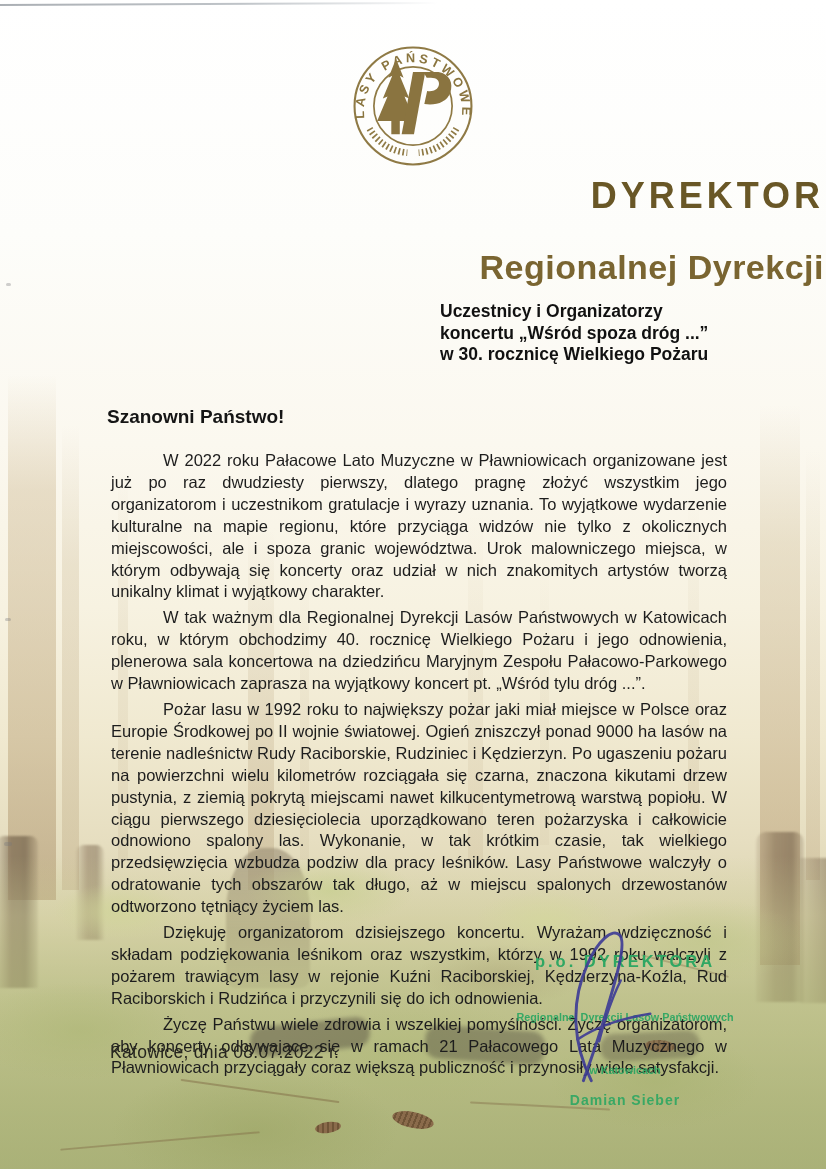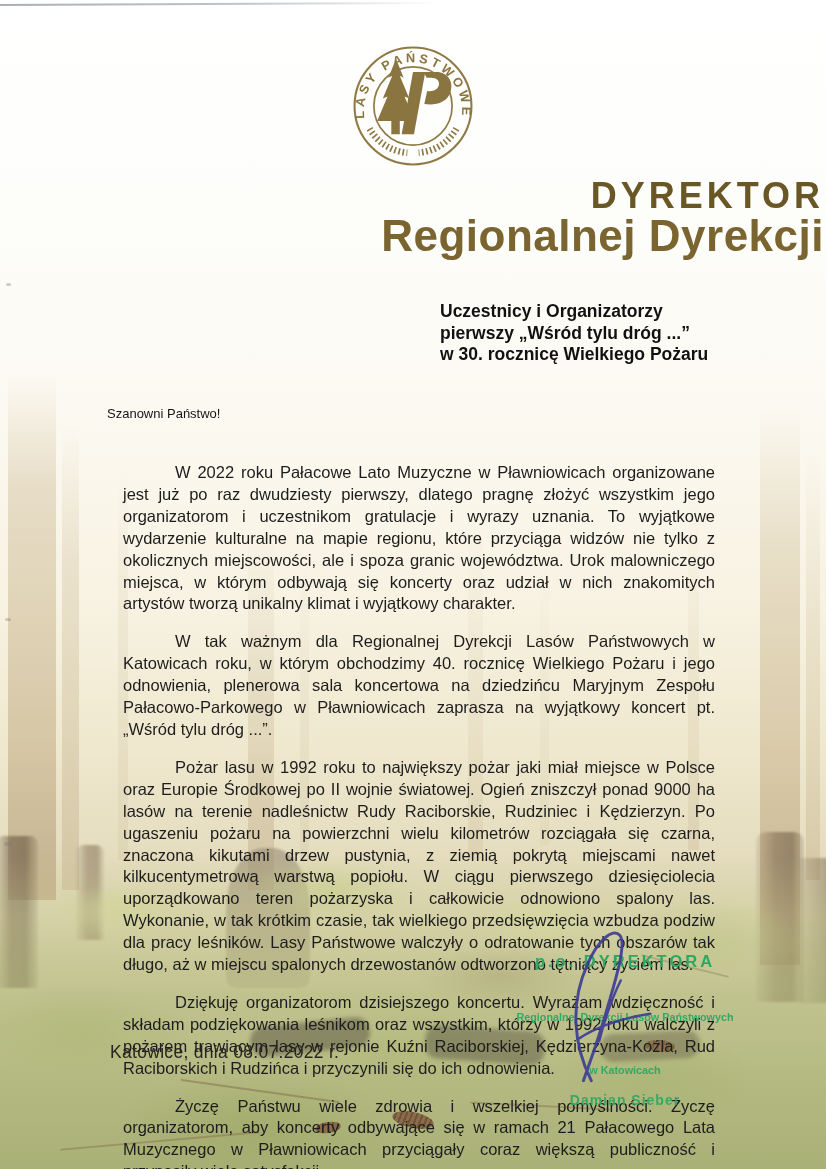--- a/index.html
+++ b/index.html
@@ -67,28 +67,28 @@
                       rgba(182,188,126,.55) 140px, rgba(168,176,112,.62) 100%);}
   .twig{position:absolute;height:2px;z-index:4;border-radius:2px;}
   .cone{position:absolute;z-index:4;border-radius:50%;
     background:repeating-linear-gradient(100deg,#8a6b4b 0 3px,#6f5437 3px 5px);}
   .log{position:absolute;z-index:4;border-radius:14px;filter:blur(2px);}
   
   .logo{position:absolute;left:347px;top:40px;width:132px;height:132px;z-index:10;}
   .heading{position:absolute;left:0;top:176px;width:824px;text-align:right;z-index:10;
            color:#6e5b2a;font-weight:bold;}
   .heading .h-title{font-size:36px;letter-spacing:4px;line-height:40px;color:#695726;}
-  .heading .h-sub{font-size:44px;letter-spacing:.5px;line-height:39px;color:#7a6531;}
+  .heading .h-sub{font-size:34px;letter-spacing:.5px;line-height:39px;color:#7a6531;margin-top:32px;}
   .addressee{position:absolute;left:432px;top:301px;z-index:10;color:#111;
              font-size:17.5px;font-weight:bold;line-height:21.5px;margin-left:8px;}
   .salutation{position:absolute;left:107px;top:406px;z-index:10;color:#151515;
-              font-size:13px;font-weight:normal;}
+              font-size:19px;font-weight:bold;}
   .bodytext{position:absolute;left:107px;top:446px;width:624px;z-index:10;
             color:#1d1d1d;font-size:16.5px;line-height:21.9px;text-align:justify;}
-  .bodytext p{margin:16px;text-indent:52px;}
+  .bodytext p{margin:4px;text-indent:52px;}
   .stamp{position:absolute;left:500px;top:952px;width:250px;text-align:center;
          z-index:11;color:#2fa763;}
   .stamp .s-role{font-size:16.5px;font-weight:bold;letter-spacing:3px;line-height:19px;}
   .stamp .s-org{font-size:10.8px;line-height:12.5px;font-weight:bold;opacity:.95;margin-top:40px;}
   .stamp .s-name{font-size:14px;font-weight:bold;margin-top:16px;letter-spacing:1px;opacity:.92;}
   .signature{position:absolute;left:548px;top:925px;width:118px;height:158px;z-index:12;}
   .dateline{position:absolute;left:110px;top:1042px;z-index:11;color:#26261f;
             font-size:17.5px;letter-spacing:.3px;}
 </style>
 </head>
@@ -145,21 +145,21 @@
     <path d="M 81 34 L 97 34 C 109 36 113 46 109.5 56 C 106 66 94 70 82 68 L 85 54 C 91 55 96.5 53 97.5 47.5 C 98.3 43 95 40 89 40 L 84.5 40 Z" fill="#8a7440"></path>
   </svg>
 
   <div class="heading">
     <div class="h-title">DYREKTOR</div>
     <div class="h-sub">Regionalnej Dyrekcji</div>
   </div>
 
   <div class="addressee">
     <div>Uczestnicy i Organizatorzy</div>
-    <div>pierwszy „Wśród tylu dróg ...”</div>
+    <div>koncertu „Wśród spoza dróg ...”</div>
     <div>w 30. rocznicę Wielkiego Pożaru</div>
   </div>
 
   <div class="salutation">Szanowni Państwo!</div>
 
   <div class="bodytext">
     <p>W 2022 roku Pałacowe Lato Muzyczne w Pławniowicach organizowane jest już po raz dwudziesty pierwszy, dlatego pragnę złożyć wszystkim jego organizatorom i uczestnikom gratulacje i wyrazy uznania. To wyjątkowe wydarzenie kulturalne na mapie regionu, które przyciąga widzów nie tylko z okolicznych miejscowości, ale i spoza granic województwa. Urok malowniczego miejsca, w którym odbywają się koncerty oraz udział w nich znakomitych artystów tworzą unikalny klimat i wyjątkowy charakter.</p>
     <p>W tak ważnym dla Regionalnej Dyrekcji Lasów Państwowych w Katowicach roku, w którym obchodzimy 40. rocznicę Wielkiego Pożaru i jego odnowienia, plenerowa sala koncertowa na dziedzińcu Maryjnym Zespołu Pałacowo-Parkowego w Pławniowicach zaprasza na wyjątkowy koncert pt. „Wśród tylu dróg ...”.</p>
     <p>Pożar lasu w 1992 roku to największy pożar jaki miał miejsce w Polsce oraz Europie Środkowej po II wojnie światowej. Ogień zniszczył ponad 9000 ha lasów na terenie nadleśnictw Rudy Raciborskie, Rudziniec i Kędzierzyn. Po ugaszeniu pożaru na powierzchni wielu kilometrów rozciągała się czarna, znaczona kikutami drzew pustynia, z ziemią pokrytą miejscami nawet kilkucentymetrową warstwą popiołu. W ciągu pierwszego dziesięciolecia uporządkowano teren pożarzyska i całkowicie odnowiono spalony las. Wykonanie, w tak krótkim czasie, tak wielkiego przedsięwzięcia wzbudza podziw dla pracy leśników. Lasy Państwowe walczyły o odratowanie tych obszarów tak długo, aż w miejscu spalonych drzewostanów odtworzono tętniący życiem las.</p>
     <p>Dziękuję organizatorom dzisiejszego koncertu. Wyrażam wdzięczność i składam podziękowania leśnikom oraz wszystkim, którzy w 1992 roku walczyli z pożarem trawiącym lasy w rejonie Kuźni Raciborskiej, Kędzierzyna-Koźla, Rud Raciborskich i Rudzińca i przyczynili się do ich odnowienia.</p>

